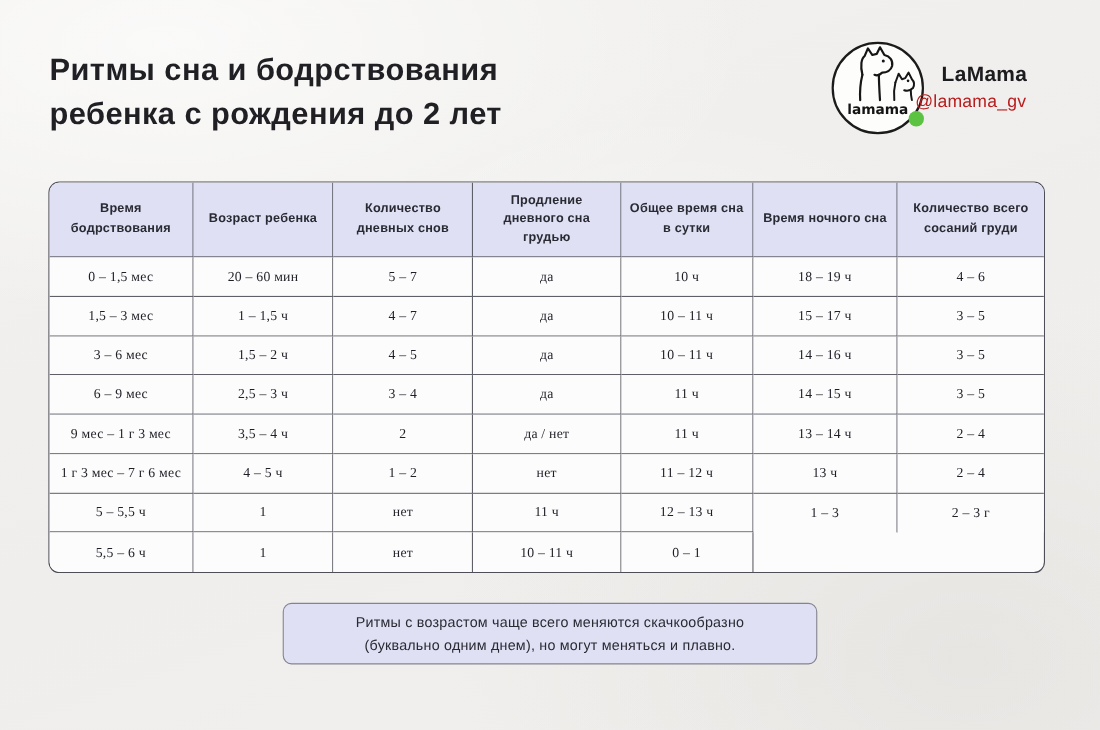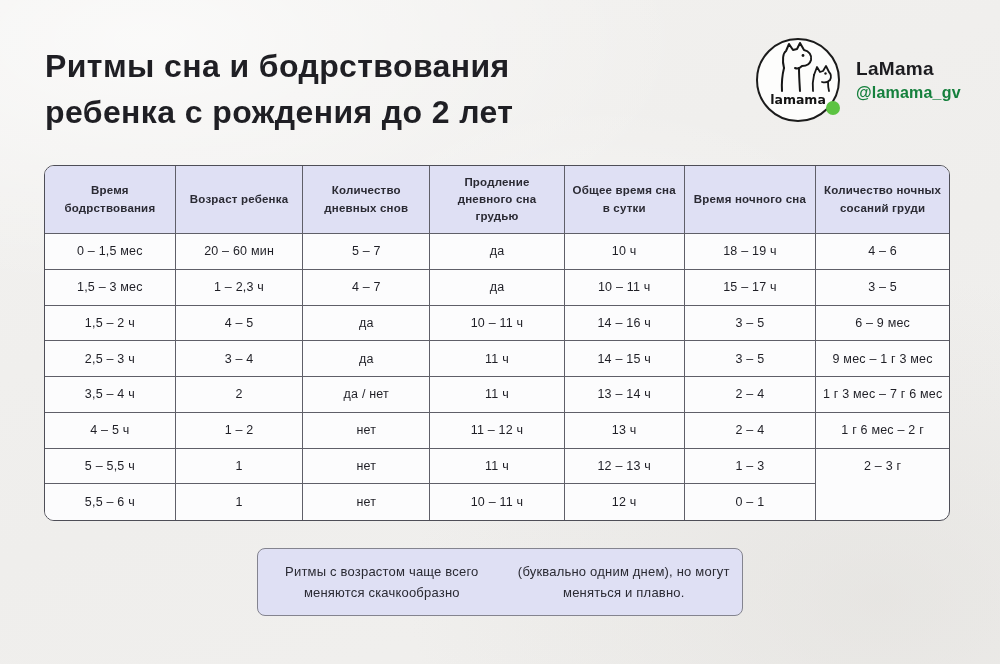--- a/index.html
+++ b/index.html
@@ -7,41 +7,41 @@
     width:1000px;height:664px;position:relative;overflow:hidden;
     font-family:"Liberation Sans","DejaVu Sans",sans-serif;
     background:
       radial-gradient(900px 420px at 15% 6%, rgba(255,255,255,.65), rgba(255,255,255,0) 60%),
       radial-gradient(760px 520px at 88% 90%, rgba(219,217,213,.45), rgba(219,217,213,0) 62%),
       radial-gradient(500px 300px at 60% 40%, rgba(255,255,255,.35), rgba(255,255,255,0) 55%),
       linear-gradient(160deg,#f2f1ef 0%,#efeeec 55%,#f1f0ee 100%);
   }
   .title{
     position:absolute;left:45px;top:44px;width:620px;
-    font-size:32px;font-weight:700;color:#1f1f24;
+    font-size:28px;font-weight:700;color:#1f1f24;
     line-height:1.43;letter-spacing:.4px;
   }
   
   .logo-wrap{position:absolute;left:756px;top:38px;width:84px;height:84px;}
   .logo-circle{
     position:absolute;inset:0;background:#fdfdfc;border:2.5px solid #1b1b1b;
     border-radius:50%;box-sizing:border-box;
   }
   .logo-svg{position:absolute;inset:0;width:84px;height:84px;}
   .green-dot{
     position:absolute;left:70px;top:63px;width:14px;height:14px;
     border-radius:50%;
   }
   .brand-name{
     position:absolute;left:856px;top:58px;
     font-size:19px;font-weight:700;color:#1c1c20;letter-spacing:.3px;
   }
   .brand-handle{
-    position:absolute;left:856px;top:84px;
-    font-size:16px;font-weight:700;color:#15803d;letter-spacing:.2px;
+    position:absolute;left:832px;top:84px;
+    font-size:16px;font-weight:400;color:#b91c1c;letter-spacing:.2px;
   }
   
   .rhythm-table{
     position:absolute;left:44px;top:165px;width:906px;height:356px;
     display:grid;
     grid-template-columns:131fr 128fr 127fr 135fr 120fr 132fr 133fr;
     grid-template-rows:68px repeat(8,1fr);
     border:1.5px solid #4e4e57;border-radius:10px;overflow:hidden;
     background:#fcfcfd;box-sizing:border-box;
   }
@@ -49,29 +49,29 @@
     display:flex;align-items:center;justify-content:center;text-align:center;
     border-right:1px solid #5f5f68;border-bottom:1px solid #5f5f68;
     box-sizing:border-box;padding:2px 6px;
   }
   .th{
     background:#dfe0f4;font-size:11.5px;font-weight:700;color:#2a2a33;
     line-height:1.5;letter-spacing:.2px;
   }
   .td{
     background:#fcfcfd;font-size:12.5px;font-weight:500;color:#1f1f26;
-    letter-spacing:.2px;white-space:nowrap;
+    letter-spacing:.2px;white-space:nowrap;font-family:Liberation Serif, serif;
   }
   .rhythm-table > :nth-child(7n){border-right:none;}
   .rhythm-table > :nth-last-child(-n+7){border-bottom:none;}
   
   .note-box{
-    position:absolute;left:257px;top:548px;width:486px;height:68px;
+    position:absolute;left:257px;top:548px;width:486px;height:56px;
     background:#dfe0f4;border:1px solid #84848f;border-radius:8px;
-    display:flex;flex-direction:row;align-items:center;justify-content:center;
+    display:flex;flex-direction:column;align-items:center;justify-content:center;
     box-sizing:border-box;
   }
   .note-line{
     font-size:13px;font-weight:500;color:#2a2a33;line-height:1.65;
     letter-spacing:.2px;text-align:center;
   }
 </style>
 </head>
 <body>
 
@@ -105,35 +105,36 @@
 <div class="brand-name">LaMama</div>
 <div class="brand-handle">@lamama_gv</div>
 
 <div class="rhythm-table">
     <div class="th">Время бодрствования</div>
     <div class="th">Возраст ребенка</div>
     <div class="th">Количество дневных снов</div>
     <div class="th">Продление дневного сна грудью</div>
     <div class="th">Общее время сна в сутки</div>
     <div class="th">Время ночного сна</div>
-    <div class="th">Количество ночных сосаний груди</div>
+    <div class="th">Количество всего сосаний груди</div>
     <div class="td">0 – 1,5 мес</div>
     <div class="td">20 – 60 мин</div>
     <div class="td">5 – 7</div>
     <div class="td">да</div>
     <div class="td">10 ч</div>
     <div class="td">18 – 19 ч</div>
     <div class="td">4 – 6</div>
     <div class="td">1,5 – 3 мес</div>
-    <div class="td">1 – 2,3 ч</div>
+    <div class="td">1 – 1,5 ч</div>
     <div class="td">4 – 7</div>
     <div class="td">да</div>
     <div class="td">10 – 11 ч</div>
     <div class="td">15 – 17 ч</div>
     <div class="td">3 – 5</div>
+    <div class="td">3 – 6 мес</div>
     <div class="td">1,5 – 2 ч</div>
     <div class="td">4 – 5</div>
     <div class="td">да</div>
     <div class="td">10 – 11 ч</div>
     <div class="td">14 – 16 ч</div>
     <div class="td">3 – 5</div>
     <div class="td">6 – 9 мес</div>
     <div class="td">2,5 – 3 ч</div>
     <div class="td">3 – 4</div>
     <div class="td">да</div>
@@ -147,32 +148,30 @@
     <div class="td">11 ч</div>
     <div class="td">13 – 14 ч</div>
     <div class="td">2 – 4</div>
     <div class="td">1 г 3 мес – 7 г 6 мес</div>
     <div class="td">4 – 5 ч</div>
     <div class="td">1 – 2</div>
     <div class="td">нет</div>
     <div class="td">11 – 12 ч</div>
     <div class="td">13 ч</div>
     <div class="td">2 – 4</div>
-    <div class="td">1 г 6 мес – 2 г</div>
     <div class="td">5 – 5,5 ч</div>
     <div class="td">1</div>
     <div class="td">нет</div>
     <div class="td">11 ч</div>
     <div class="td">12 – 13 ч</div>
     <div class="td">1 – 3</div>
     <div class="td">2 – 3 г</div>
     <div class="td">5,5 – 6 ч</div>
     <div class="td">1</div>
     <div class="td">нет</div>
     <div class="td">10 – 11 ч</div>
-    <div class="td">12 ч</div>
     <div class="td">0 – 1</div>
   </div>
 
 <div class="note-box">
   <div class="note-line">Ритмы с возрастом чаще всего меняются скачкообразно</div>
   <div class="note-line">(буквально одним днем), но могут меняться и плавно.</div>
 </div>
 
 </body></html>

